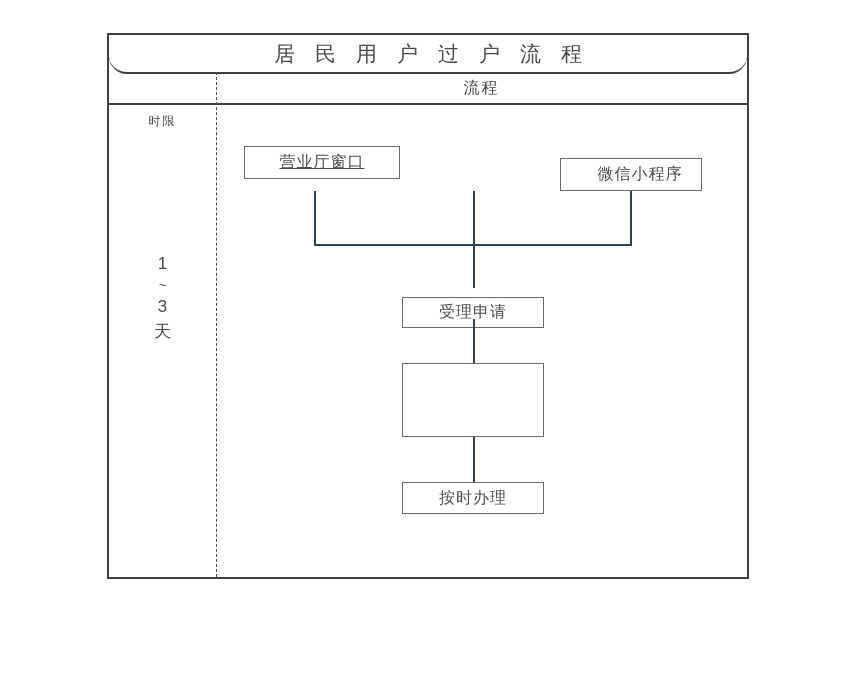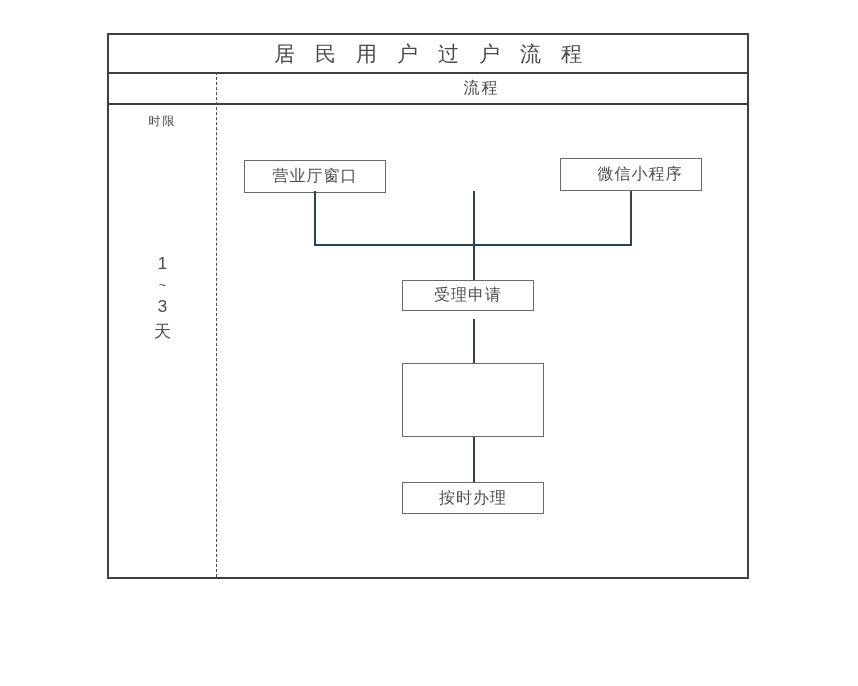--- a/index.html
+++ b/index.html
@@ -36,20 +36,21 @@
     border-bottom: 2px solid #3f3f3f;
     display: flex;
     align-items: center;
     justify-content: center;
     font-size: 21px;
     letter-spacing: 20px;
     padding-left: 20px;
     color: #4a4a4a;
     font-weight: 500;
     box-sizing: content-box;
+    border-radius: 18px;
   }
   .header-row {
     position: absolute;
     left: 0; top: 39px; right: 0;
     height: 29px;
     border-bottom: 2px solid #3f3f3f;
   }
   .header-cell-time {
     position: absolute;
     left: 0; top: 0; bottom: 0;
@@ -106,24 +107,24 @@
     box-sizing: border-box;
     display: flex;
     flex-direction: column;
     align-items: center;
     justify-content: center;
     color: #4d4d4d;
     font-size: 16px;
     letter-spacing: 1px;
     text-align: center;
   }
-  .node-channel-1 { left: 135px; top: 125px; width: 142px; height: 33px; }
+  .node-channel-1 { left: 135px; top: 111px; width: 156px; height: 33px; text-decoration: underline; }
   .node-channel-2 { left: 294px; top: 123px; width: 142px; height: 33px; }
   .node-channel-3 { left: 451px; top: 123px; width: 142px; height: 33px; padding-left: 18px; }
-  .node-accept    { left: 293px; top: 245px; width: 132px; height: 31px; }
+  .node-accept    { left: 293px; top: 262px; width: 142px; height: 31px; }
   .node-materials { left: 293px; top: 328px; width: 142px; height: 74px; }
   .node-handle    { left: 293px; top: 447px; width: 142px; height: 32px; }
   .node-materials .line1 { letter-spacing: 6px; padding-left: 6px; line-height: 30px; }
   .node-materials .line2 { letter-spacing: 2px; padding-left: 2px; line-height: 30px; }
   .conn {
     position: absolute;
     background: #2c4257;
   }
   .conn-stub-left   { left: 205px; top: 156px; width: 2px; height: 55px; }
   .conn-stub-right  { left: 521px; top: 156px; width: 2px; height: 55px; }

